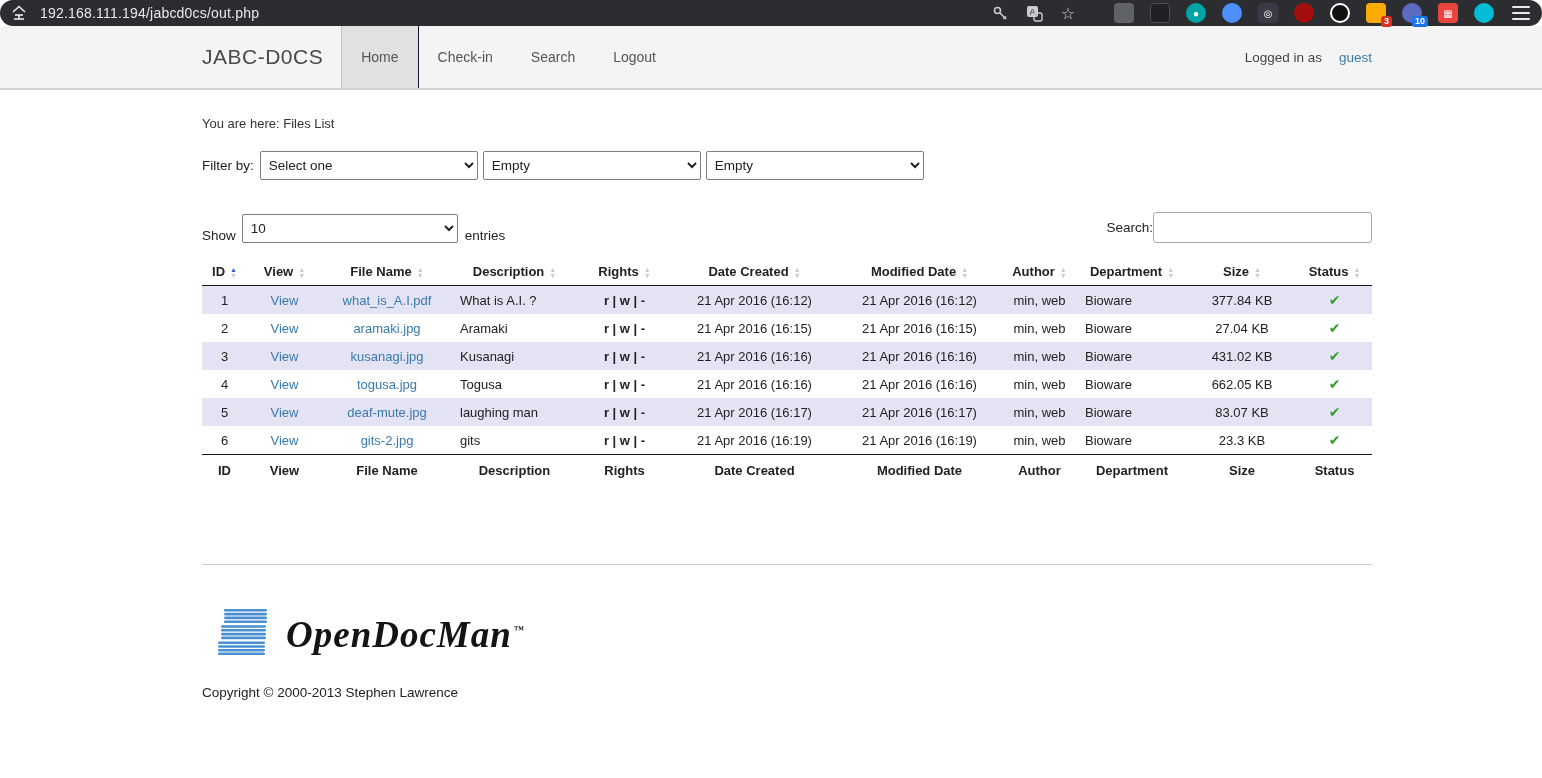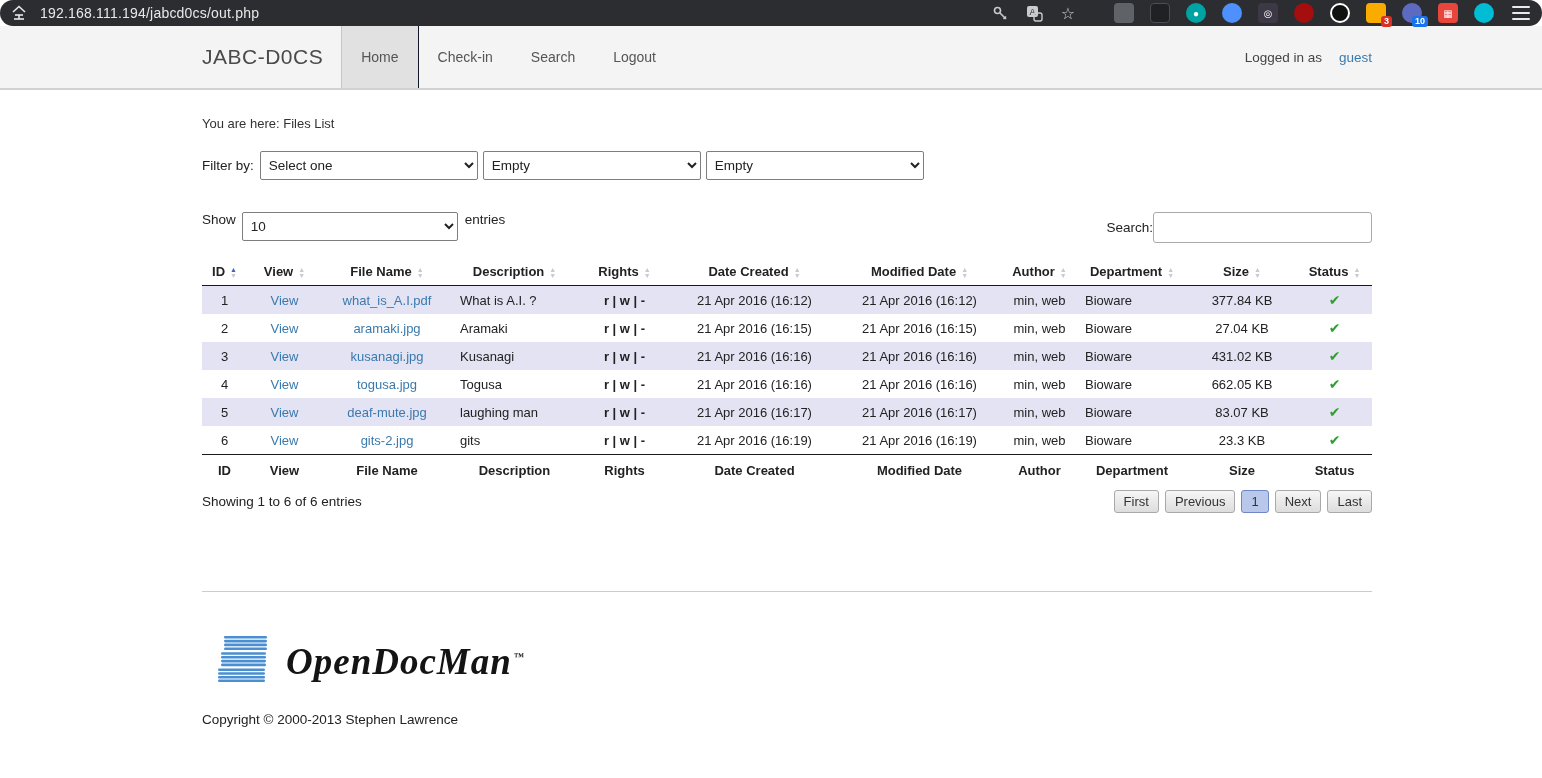--- a/index.html
+++ b/index.html
@@ -42,21 +42,21 @@
   .content { width:1170px; margin-left:202px; }
   .breadcrumb { margin-top:26px; font-size:13px; color:#333; }
 
   .filter-row { margin-top:20px; display:flex; align-items:center; }
   .filter-label { font-size:13.5px; color:#222; margin-right:6px; }
   select { height:29px; font-size:13.5px; color:#222; border:1px solid #7e7e7e;
     border-radius:2px; background:#fff; padding:0 4px;
     font-family:"Liberation Sans","DejaVu Sans",sans-serif; }
   .filter-row select { width:218px; margin-right:5px; }
 
-  .controls-row { margin-top:32px; display:flex; align-items:flex-start; }
+  .controls-row { margin-top:32px; display:flex; align-items:flex-end; }
   .controls-row .show-label { font-size:13.5px; color:#222; margin-right:6px; }
   .controls-row select { width:216px; }
   .controls-row .entries-label { font-size:13.5px; color:#222; margin-left:7px; }
   .search-wrap { margin-left:auto; display:flex; align-items:center; }
   .search-label { font-size:13.5px; color:#222; }
   .search-input { width:219px; height:31px; border:1px solid #a9a9a9; border-radius:3px;
     padding:0 6px; font-size:13.5px; }
 
   
   table { width:1170px; border-collapse:collapse; margin-top:15px; font-size:13px; color:#222; }
@@ -341,30 +341,20 @@
         <th>Date Created</th>
         <th>Modified Date</th>
         <th>Author</th>
         <th>Department</th>
         <th>Size</th>
         <th>Status</th>
       </tr>
     </tfoot>
   </table>
 
-  <div class="table-bottom">
-    <div class="summary">Showing 1 to 6 of 6 entries</div>
-    <div class="pager">
-      <button class="pbtn">First</button>
-      <button class="pbtn">Previous</button>
-      <button class="pbtn active">1</button>
-      <button class="pbtn">Next</button>
-      <button class="pbtn">Last</button>
-    </div>
-  </div>
 
   <hr class="footer-divider">
 
   <div class="logo-row">
     <span>
       <svg width="52" height="46" viewBox="0 0 52 46">
         <g fill="#4a8fd1">
           <rect x="6" y="0" width="43" height="2.6" rx="1.3"></rect>
           <rect x="6" y="3.8" width="43" height="2.6" rx="1.3"></rect>
           <rect x="6" y="7.6" width="43" height="2.6" rx="1.3"></rect>

